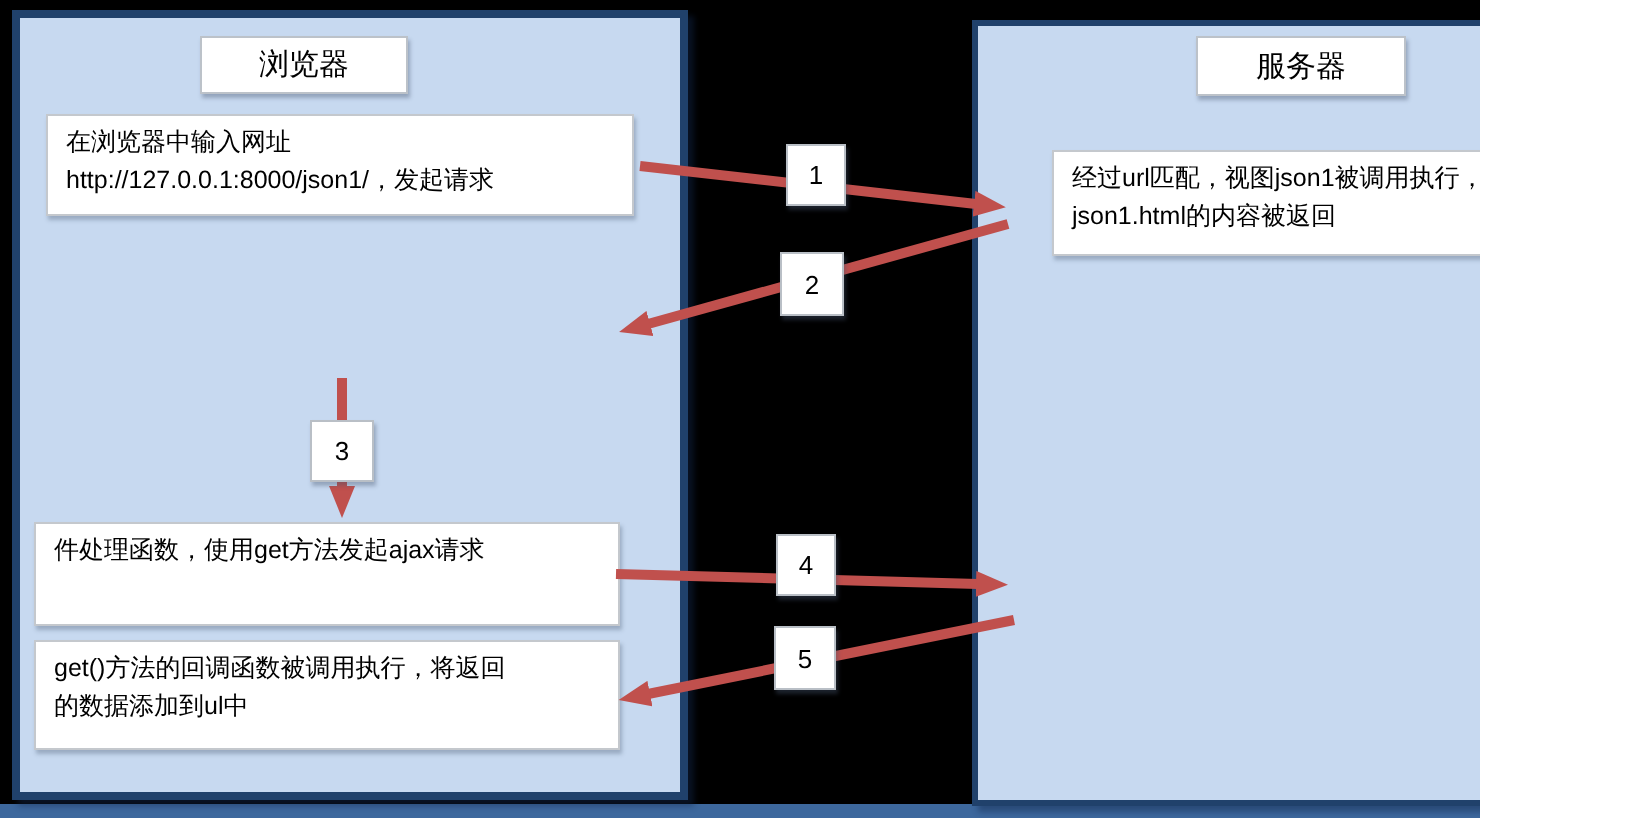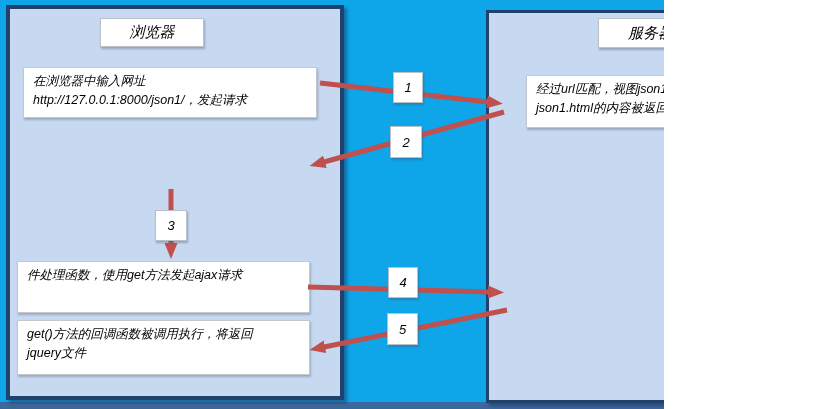--- a/index.html
+++ b/index.html
@@ -1,25 +1,24 @@
 <!DOCTYPE html>
 <html><head>
 <meta charset="utf-8">
 <style>
   * { margin: 0; padding: 0; box-sizing: border-box; }
   html, body { background: #ffffff; }
   body { font-family: "Liberation Sans", "DejaVu Sans", sans-serif; }
 
   .canvas {
     position: relative;
-    width: 664px;
+    width: 740px;
     height: 409px;
-    background: #0ea5e9;
+    background: #000000;
     overflow: hidden;
-    font-style: italic;
   }
   .bottom-edge {
     position: absolute;
     left: 0; bottom: 0;
     width: 822px; height: 7px;
     background: #3d689d;
   }
 
   .panel {
     position: absolute;
@@ -48,21 +47,21 @@
     background: #ffffff;
     border: 1px solid #c4c8cd;
     box-shadow: 1px 2px 2px rgba(70, 85, 110, 0.35);
     padding: 4px 9px;
     font-size: 12.5px;
     line-height: 1.55;
     white-space: pre-line;
     color: #000;
     z-index: 2;
   }
-  .box-b1 { left: 23px;  top: 67px;  width: 294px; height: 51px; }
+  .box-b1 { left: 23px;  top: 57px;  width: 294px; height: 51px; }
   .box-b2 { left: 18px;  top: 135px; width: 294px; height: 72px; }
   .box-b3 { left: 17px;  top: 261px; width: 293px; height: 52px; }
   .box-b4 { left: 17px;  top: 320px; width: 293px; height: 55px; }
   .box-s1 { left: 502px; top: 75px;  width: 295px; height: 53px; margin-left: 24px; }
   .box-s2 { left: 503px; top: 265px; width: 294px; height: 57px; }
 
   .arrows {
     position: absolute; left: 0; top: 0;
     z-index: 3;
     pointer-events: none;
@@ -95,21 +94,21 @@
     <span>浏览器</span>
   </div>
   <div class="titlebox title-server">
     <span>服务器</span>
   </div>
 
   <div class="sbox box-b1">在浏览器中输入网址
 http://127.0.0.1:8000/json1/，发起请求</div>
   <div class="sbox box-b3">件处理函数，使用get方法发起ajax请求</div>
   <div class="sbox box-b4">get()方法的回调函数被调用执行，将返回
-jquery文件</div>
+的数据添加到ul中</div>
 
   <div class="sbox box-s1">经过url匹配，视图json1被调用执行，模板
 json1.html的内容被返回</div>
 
   <svg class="arrows" width="822" height="409" viewBox="0 0 822 409">
     <defs>
       <marker id="ah" markerWidth="3.4" markerHeight="2.6" refX="0.2" refY="1.3" orient="auto" markerUnits="strokeWidth">
         <path d="M0,0 L3.2,1.3 L0,2.6 Z" fill="#c0504d"></path>
       </marker>
     </defs>

